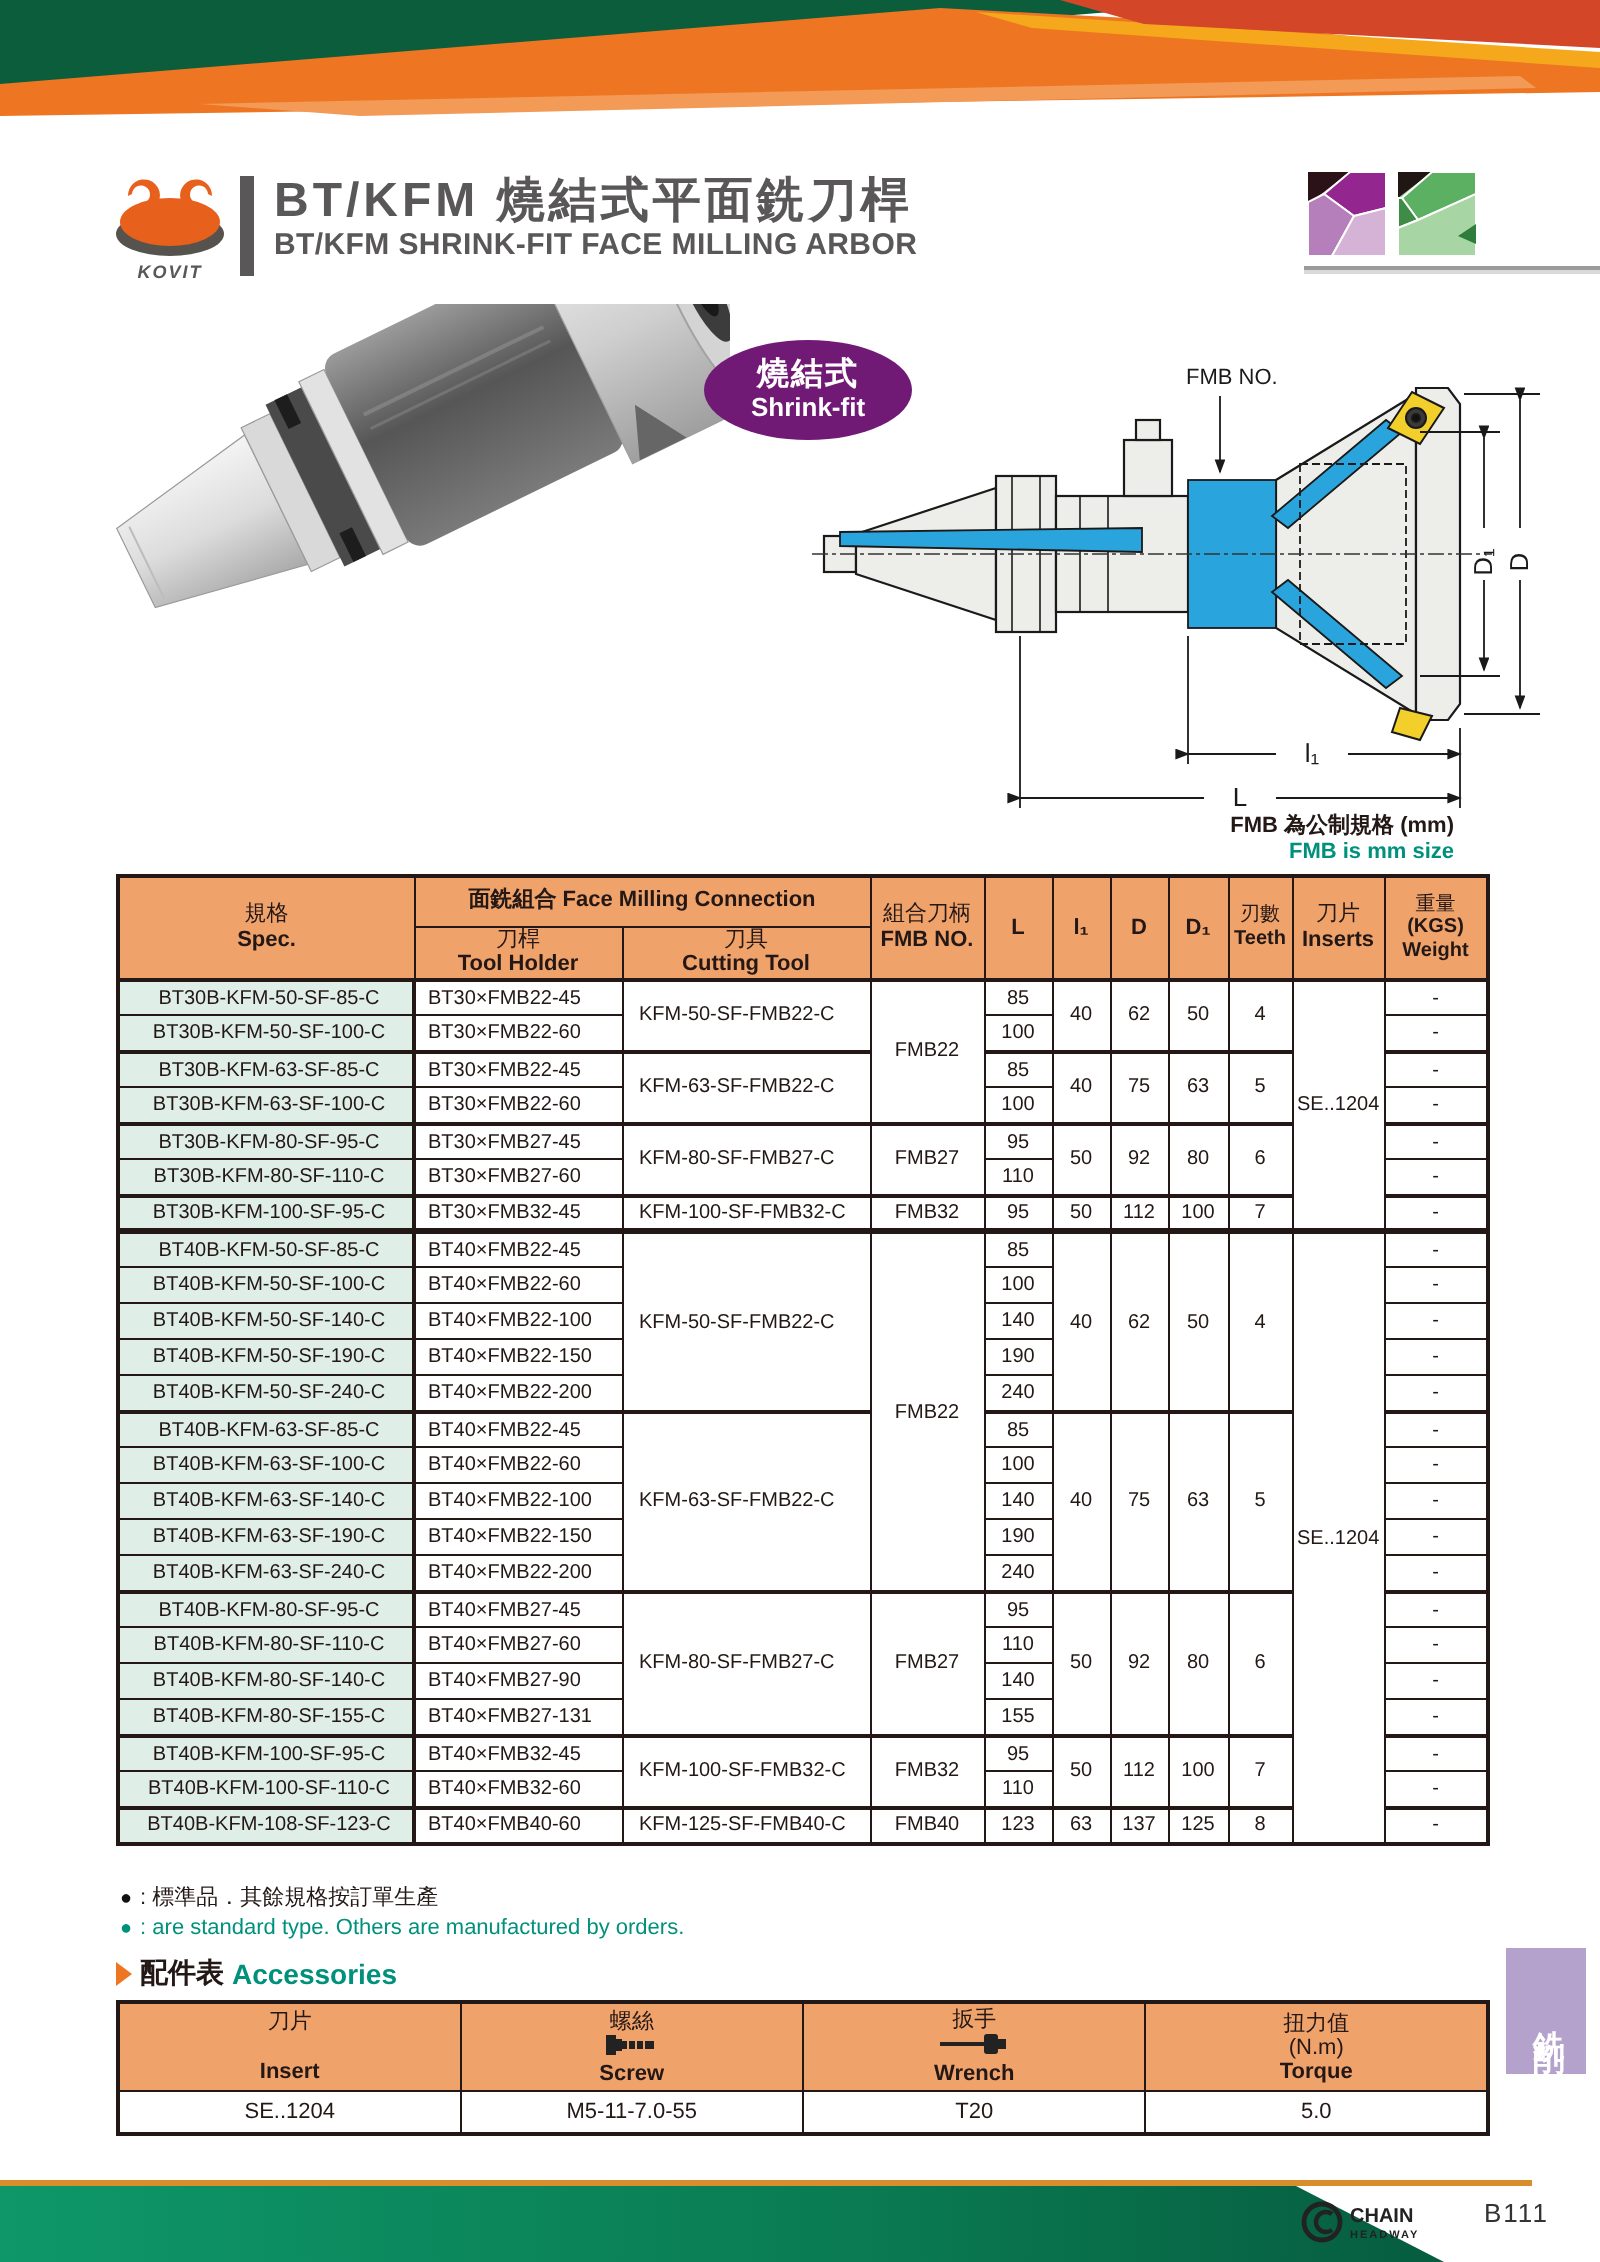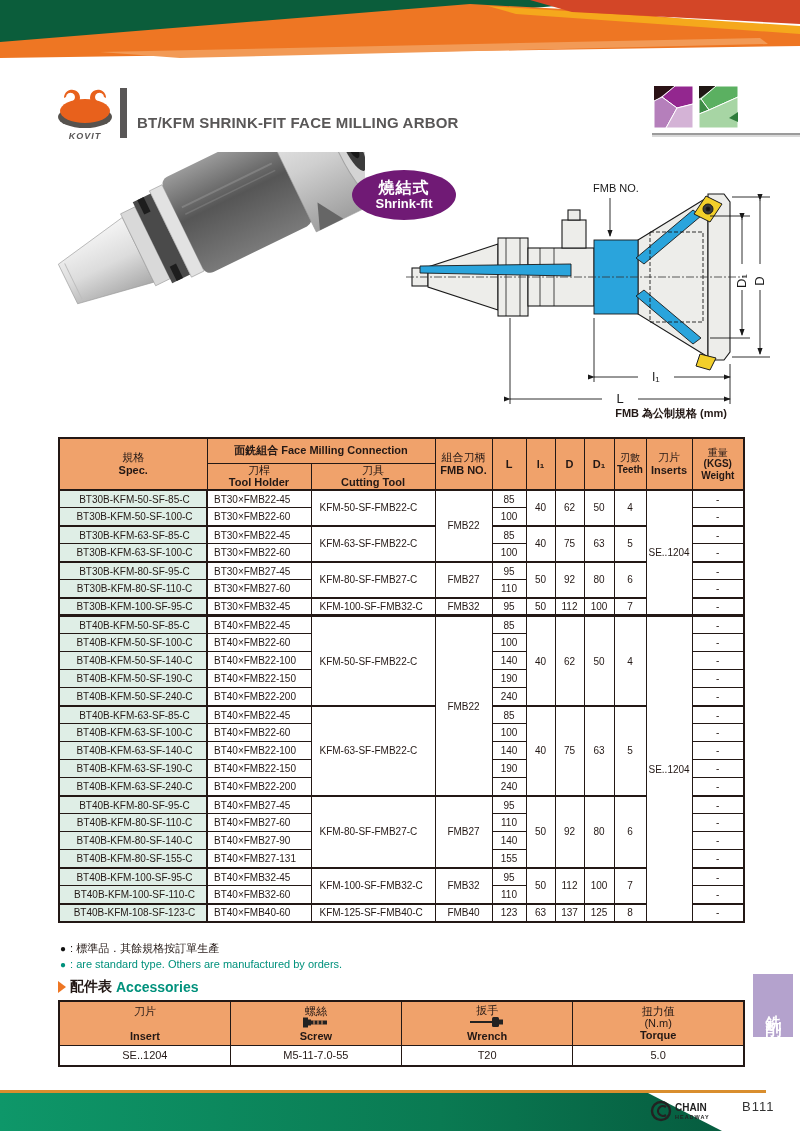--- a/index.html
+++ b/index.html
@@ -91,20 +91,21 @@
 
   <svg class="abs" style="left:50px;top:84px" width="70" height="48" viewBox="0 0 70 48">
     <ellipse cx="35" cy="33" rx="27" ry="11" fill="#56524E"></ellipse>
     <ellipse cx="35" cy="27" rx="25" ry="12" fill="#E8611C"></ellipse>
     <path d="M14,14 a8,8 0 1 1 14,5 l-5,-2 a4.5,4.5 0 1 0 -7,-4 z" fill="#E8611C"></path>
     <path d="M56,14 a8,8 0 1 0 -14,5 l5,-2 a4.5,4.5 0 1 1 7,-4 z" fill="#E8611C"></path>
   </svg>
   <div class="kovit-label">KOVIT</div>
 
   <div class="title-bar"></div>
+  <div class="title-zh">BT/KFM 燒結式平面銑刀桿</div>
   <div class="title-en">BT/KFM SHRINK-FIT FACE MILLING ARBOR</div>
 
   <svg class="abs" style="left:654px;top:86px" width="84" height="42" viewBox="0 0 84 42">
     <g>
       <rect x="0" y="0" width="39" height="42" fill="#C9A6CC"></rect>
       <polygon points="0,0 21,0 4,13 0,15" fill="#2B1216"></polygon>
       <polygon points="21,0 39,0 39,18 23,22 8,11" fill="#93278F" stroke="#fff" stroke-width="1"></polygon>
       <polygon points="8,11 23,22 12,42 0,42 0,15" fill="#B57FBB" stroke="#fff" stroke-width="1"></polygon>
       <polygon points="23,22 39,18 39,42 12,42" fill="#D4B3D6" stroke="#fff" stroke-width="1"></polygon>
     </g>
@@ -221,20 +222,21 @@
     </g>
     <text x="195" y="20" font-size="11" fill="#1a1a1a">FMB NO.</text>
     <text x="348" y="109" font-size="13" fill="#1a1a1a" transform="rotate(-90 348 109)" text-anchor="middle">D₁</text>
     <text x="366" y="109" font-size="13" fill="#1a1a1a" transform="rotate(-90 366 109)" text-anchor="middle">D</text>
     <text x="258" y="209" font-size="13" fill="#1a1a1a" text-anchor="middle">l₁</text>
     <text x="222" y="231" font-size="13" fill="#1a1a1a" text-anchor="middle">L</text>
   </svg>
 
   <div class="unit-note">
     <div class="zh">FMB 為公制規格 (mm)</div>
+    <div class="en">FMB is mm size</div>
   </div>
 
   <div class="spec-wrap">
     <table class="spec">
       <colgroup>
         <col style="width:148px">
           <col style="width:104px">
           <col style="width:124px">
           <col style="width:57px">
         <col style="width:34px">

